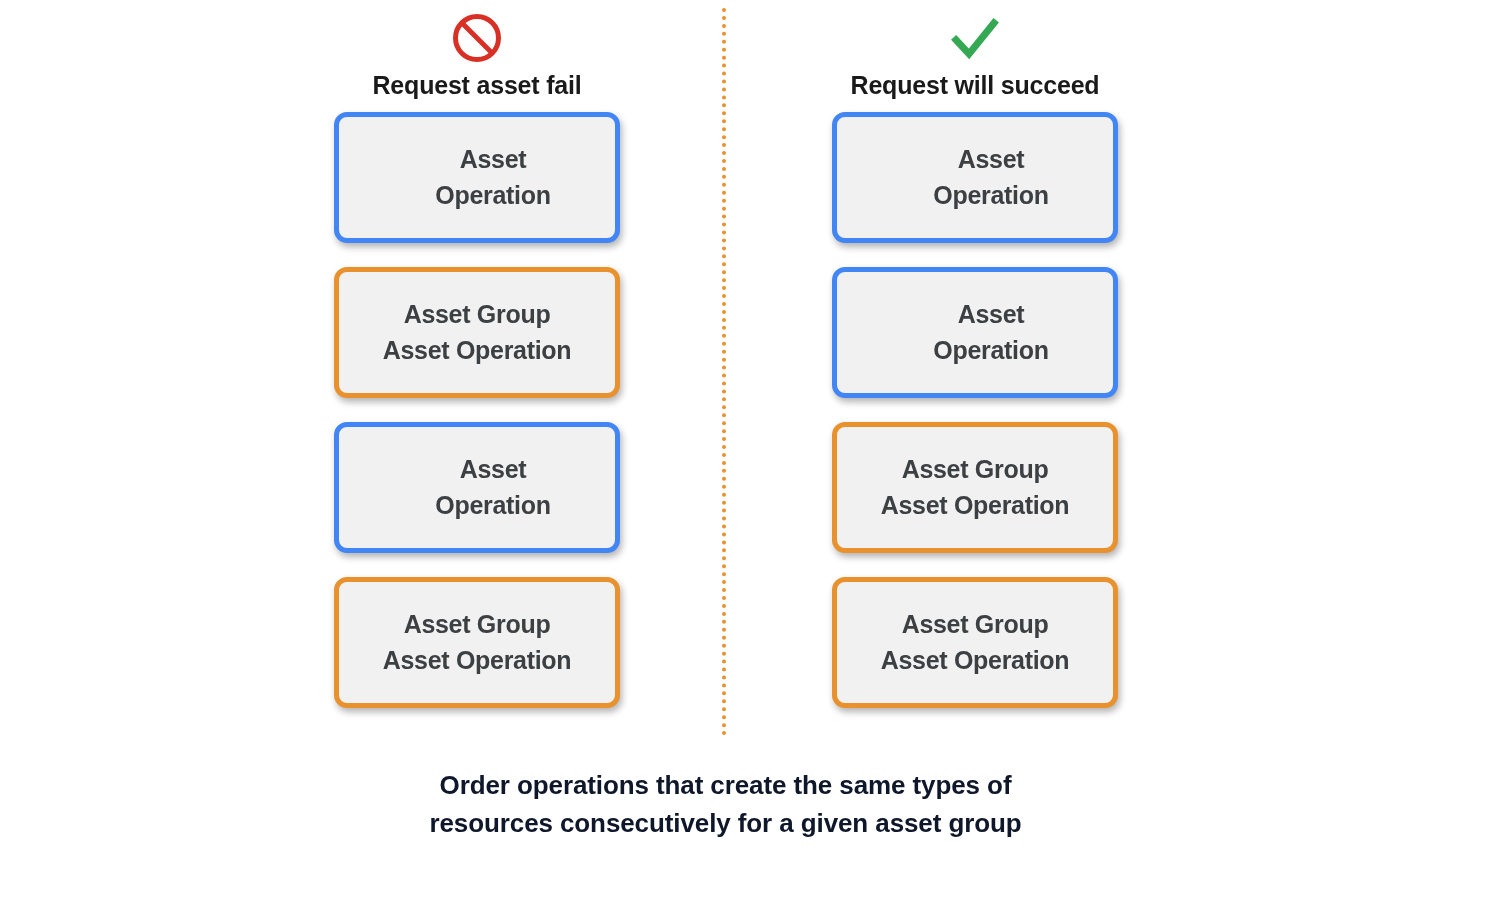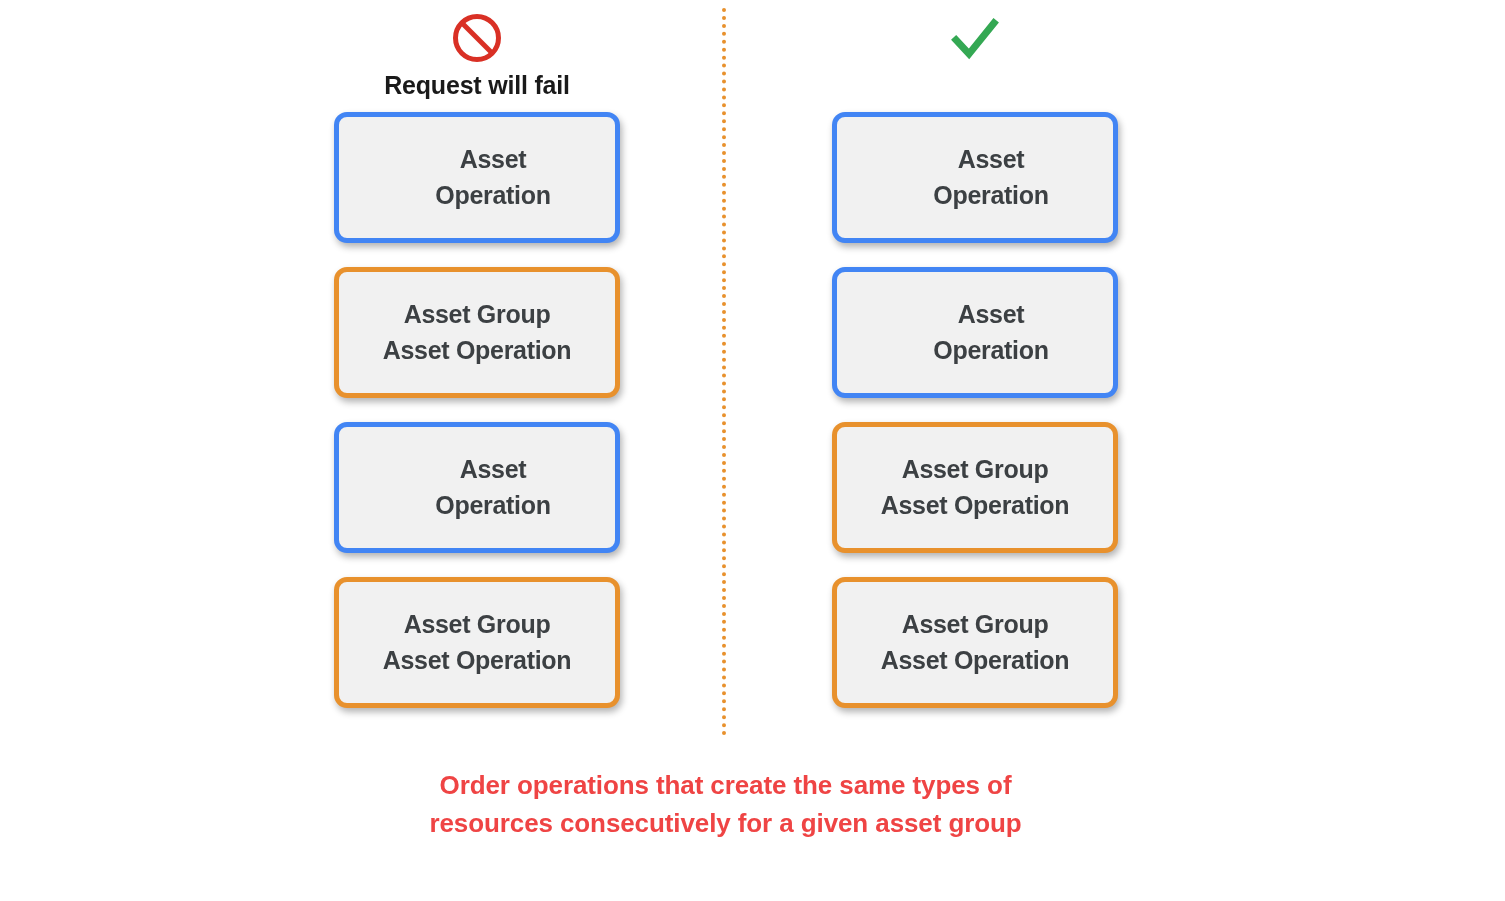--- a/index.html
+++ b/index.html
@@ -102,40 +102,40 @@
 
   
   .caption {
     position: absolute;
     left: 253px;
     top: 766px;
     width: 945px;
     text-align: center;
     font-size: 26px;
     font-weight: bold;
-    color: #ef4444;
+    color: #0f172a;
     line-height: 1.48;
     letter-spacing: -0.1px;
     white-space: pre-line;
   }
 </style>
 </head>
 <body>
 
 <div class="diagram">
 
   <div class="divider"></div>
 
   <div class="column fail">
     <div class="col-header">
       <svg class="status-icon" viewBox="0 0 56 56">
         <circle cx="28" cy="28" r="21.5" fill="none" stroke="#d93025" stroke-width="5"></circle>
         <line x1="13.5" y1="13.5" x2="42.5" y2="42.5" stroke="#d93025" stroke-width="5" stroke-linecap="butt"></line>
       </svg>
-      <span class="col-title">Request will fail</span>
+      <span class="col-title">Request asset fail</span>
     </div>
 
     <div class="box-stack">
       <div class="box blue">
         <span class="box-label">Asset
 Operation</span>
       </div>
       <div class="box orange">
         <span class="box-label">Asset Group
 Asset Operation</span>
@@ -149,20 +149,21 @@
 Asset Operation</span>
       </div>
     </div>
   </div>
 
   <div class="column succeed">
     <div class="col-header">
       <svg class="status-icon" viewBox="0 0 56 56">
         <polyline points="9,30 22,44 47,13" fill="none" stroke="#34a853" stroke-width="7" stroke-linecap="square" stroke-linejoin="miter"></polyline>
       </svg>
+      <span class="col-title">Request will succeed</span>
     </div>
 
     <div class="box-stack">
       <div class="box blue">
         <span class="box-label">Asset
 Operation</span>
       </div>
       <div class="box blue">
         <span class="box-label">Asset
 Operation</span>

